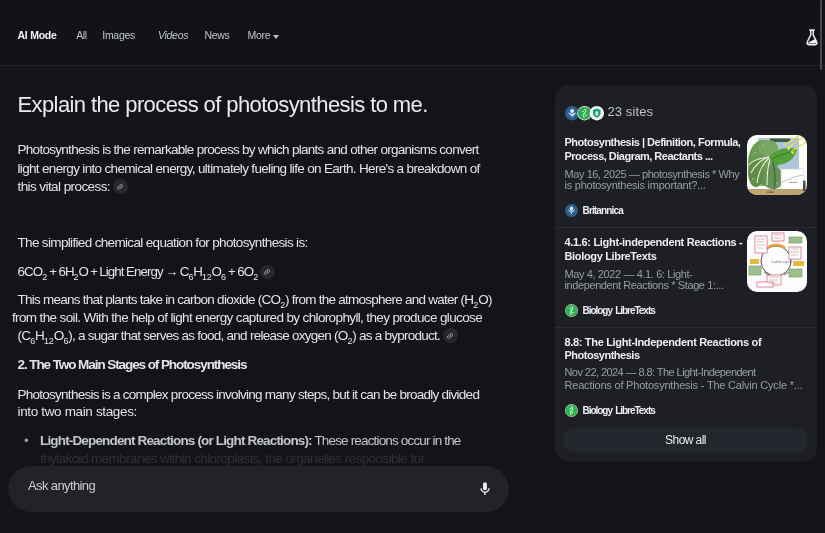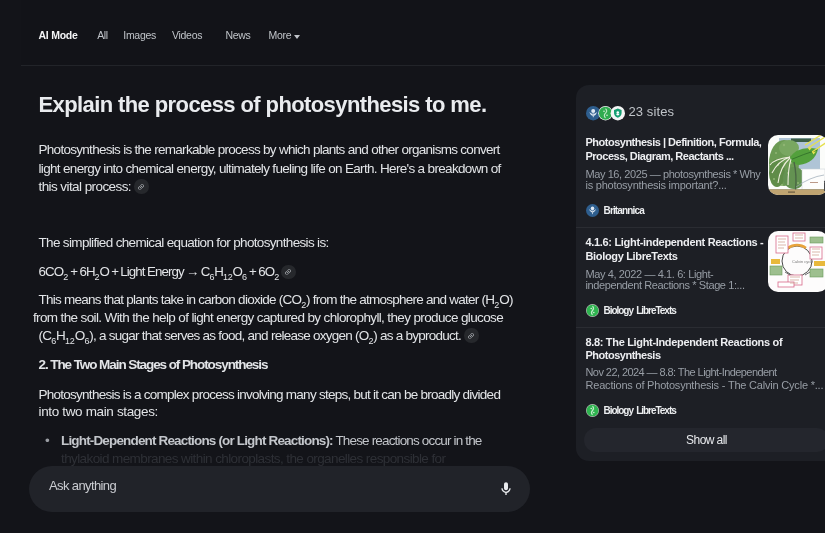--- a/index.html
+++ b/index.html
@@ -1,32 +1,32 @@
 <!DOCTYPE html>
 <html><head>
 <meta charset="utf-8">
 <style>
 * { margin:0; padding:0; box-sizing:border-box; }
 html,body { width:825px; height:533px; background:#131419; overflow:hidden;
   font-family:"Liberation Sans", sans-serif; }
-#stage { position:relative; width:696px; height:533px; background:#131419;margin-left:21px; }
+#stage { position:relative; width:696px; height:533px; background:#131419; }
 .abs { position:absolute; }
 .ln { position:absolute; white-space:nowrap; font-size:13.5px; line-height:18px; color:#e2e4e7; }
 .b { font-weight:bold; }
 
 #topbar { position:absolute; left:0; top:0; width:825px; height:66px; background:#121318;
   border-bottom:1px solid #222429; }
 .tab { position:absolute; top:29px; white-space:nowrap; font-size:10.5px; line-height:13px;
   color:#c0c4c9; letter-spacing:-0.3px; }
 .tab.active { color:#f3f4f6; font-weight:bold; }
 #caret { position:absolute; top:34.5px; width:0; height:0; border-left:3.5px solid transparent;
   border-right:3.5px solid transparent; border-top:4px solid #c0c4c9; }
 
 #h1 { position:absolute; left:17.5px; top:91.2px; font-size:22px; line-height:28px;
-  letter-spacing:-0.6px; color:#e9ebee; white-space:nowrap;font-weight:bold; }
+  letter-spacing:-0.6px; color:#e9ebee; white-space:nowrap; }
 
 .chip { display:inline-block; vertical-align:-3px; width:14.5px; height:14.5px; border-radius:50%;
   background:#26282c; letter-spacing:0; }
 .chip svg { display:block; margin:3.2px 0 0 3.2px; }
 sub { font-size:9px; line-height:0; letter-spacing:-0.2px; }
 
 #askbar { position:absolute; left:8px; top:466px; width:501px; height:46px; border-radius:23px;
   background:#212329; }
 #askbar .hint { position:absolute; left:20px; top:12px; font-size:13px; color:#caccd1;
   letter-spacing:-0.62px; }
@@ -49,21 +49,21 @@
   border-radius:1px; }
 </style>
 </head>
 <body>
 <div id="stage">
 
   <div id="topbar"></div>
   <span class="tab active" style="left:17.5px; letter-spacing:-0.25px;">AI Mode</span>
   <span class="tab" style="left:76.3px; letter-spacing:-0.5px;">All</span>
   <span class="tab" style="left:102.3px;">Images</span>
-  <span class="tab" style="left:151px;">Videos</span>
+  <span class="tab" style="left:158px;font-style:italic;">Videos</span>
   <span class="tab" style="left:204.5px;">News</span>
   <span class="tab" style="left:247.6px;">More</span>
   <span id="caret" style="left:273px;"></span>
   <svg class="abs" style="left:804px; top:27.5px;" width="16" height="19" viewBox="0 0 24 27">
     <path d="M10.2 2.5 V9.6 L4.7 20.6 a2.6 2.6 0 0 0 2.3 3.7 h10 a2.6 2.6 0 0 0 2.3-3.7 L13.8 9.6 V2.5" fill="none" stroke="#eef0f2" stroke-width="2.2"></path>
     <path d="M7.9 2.4 h8.2" stroke="#eef0f2" stroke-width="2.4"></path>
     <path d="M6.0 21.2 L17.2 15.3 Q18.7 18.4 18.4 20.6 Q18.1 22.6 16.2 22.6 h-8.4 Q5.5 22.6 6.0 21.2z" fill="#eef0f2"></path>
   </svg>
 
   <div id="h1">Explain the process of photosynthesis to me.</div>

